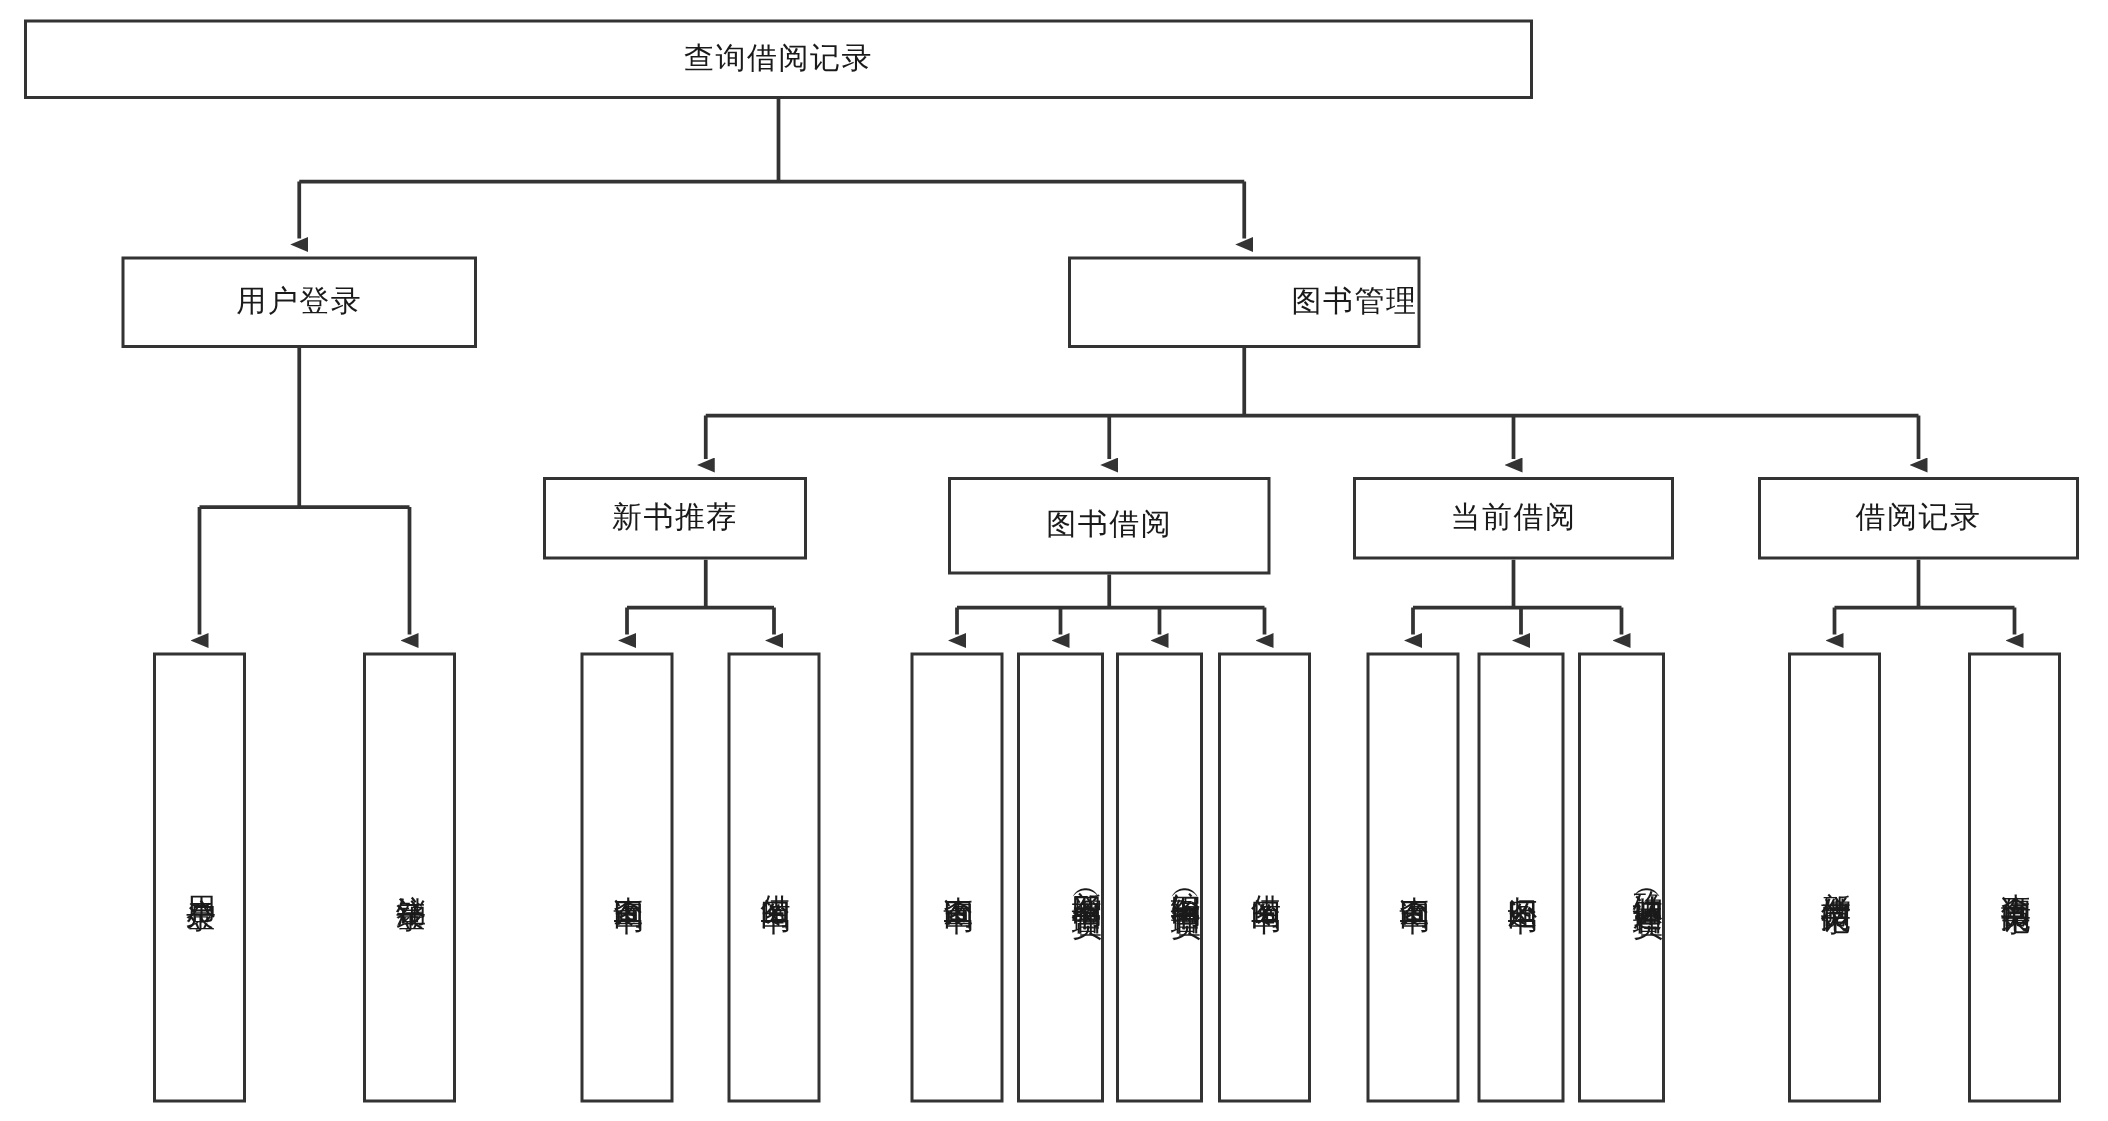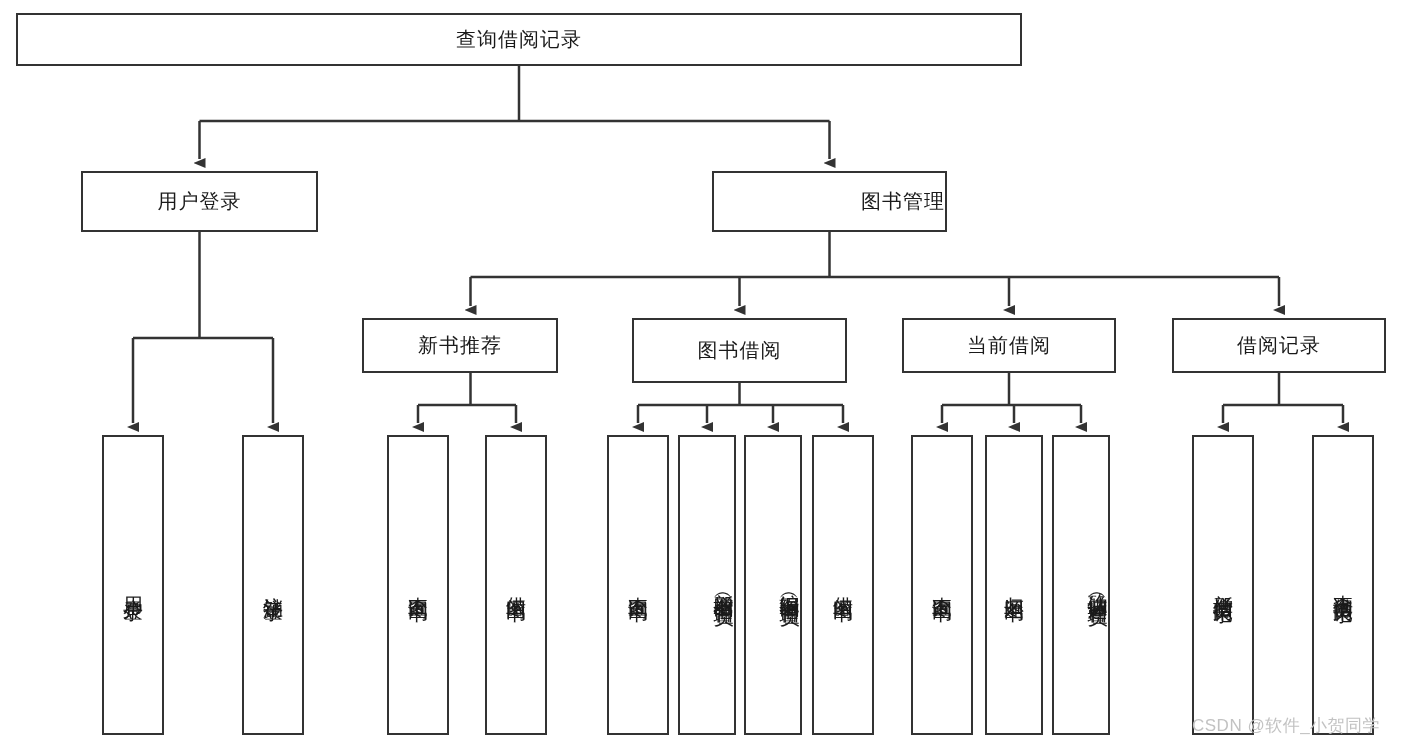--- a/index.html
+++ b/index.html
@@ -114,21 +114,21 @@
   <div id="node-layer">
       <div class="node horiz" style="left: 16px; top: 13px; width: 1006px; height: 53px;">
         <span class="node-label">查询借阅记录</span>
       </div>
       <div class="node horiz" style="left: 81px; top: 171px; width: 237px; height: 61px;">
         <span class="node-label">用户登录</span>
       </div>
       <div class="node horiz" style="left: 712px; top: 171px; width: 235px; height: 61px; justify-content: flex-end;">
         <span class="node-label">图书管理</span>
       </div>
-      <div class="node horiz" style="left: 362px; top: 318px; width: 196px; height: 55px;">
+      <div class="node horiz" style="left: 362px; top: 318px; width: 176px; height: 55px;">
         <span class="node-label">新书推荐</span>
       </div>
       <div class="node horiz" style="left: 632px; top: 318px; width: 215px; height: 65px;">
         <span class="node-label">图书借阅</span>
       </div>
       <div class="node horiz" style="left: 902px; top: 318px; width: 214px; height: 55px; text-align: center;">
         <span class="node-label">当前借阅</span>
       </div>
       <div class="node horiz" style="left: 1172px; top: 318px; width: 214px; height: 55px;">
         <span class="node-label">借阅记录</span>
@@ -166,14 +166,13 @@
       <div class="node vert" style="left: 1052px; top: 435px; width: 58px; height: 300px;">
         <span class="node-label">确认归还（管理员）</span>
       </div>
       <div class="node vert centered" style="left: 1192px; top: 435px; width: 62px; height: 300px;">
         <span class="node-label">新增借阅记录</span>
       </div>
       <div class="node vert centered" style="left: 1312px; top: 435px; width: 62px; height: 300px;">
         <span class="node-label">查询借阅记录</span>
       </div>
     </div>
-  <div class="watermark" style="left:1192px; top:714px;">CSDN @软件_小贺同学</div>
 </div>
 
 </body></html>

